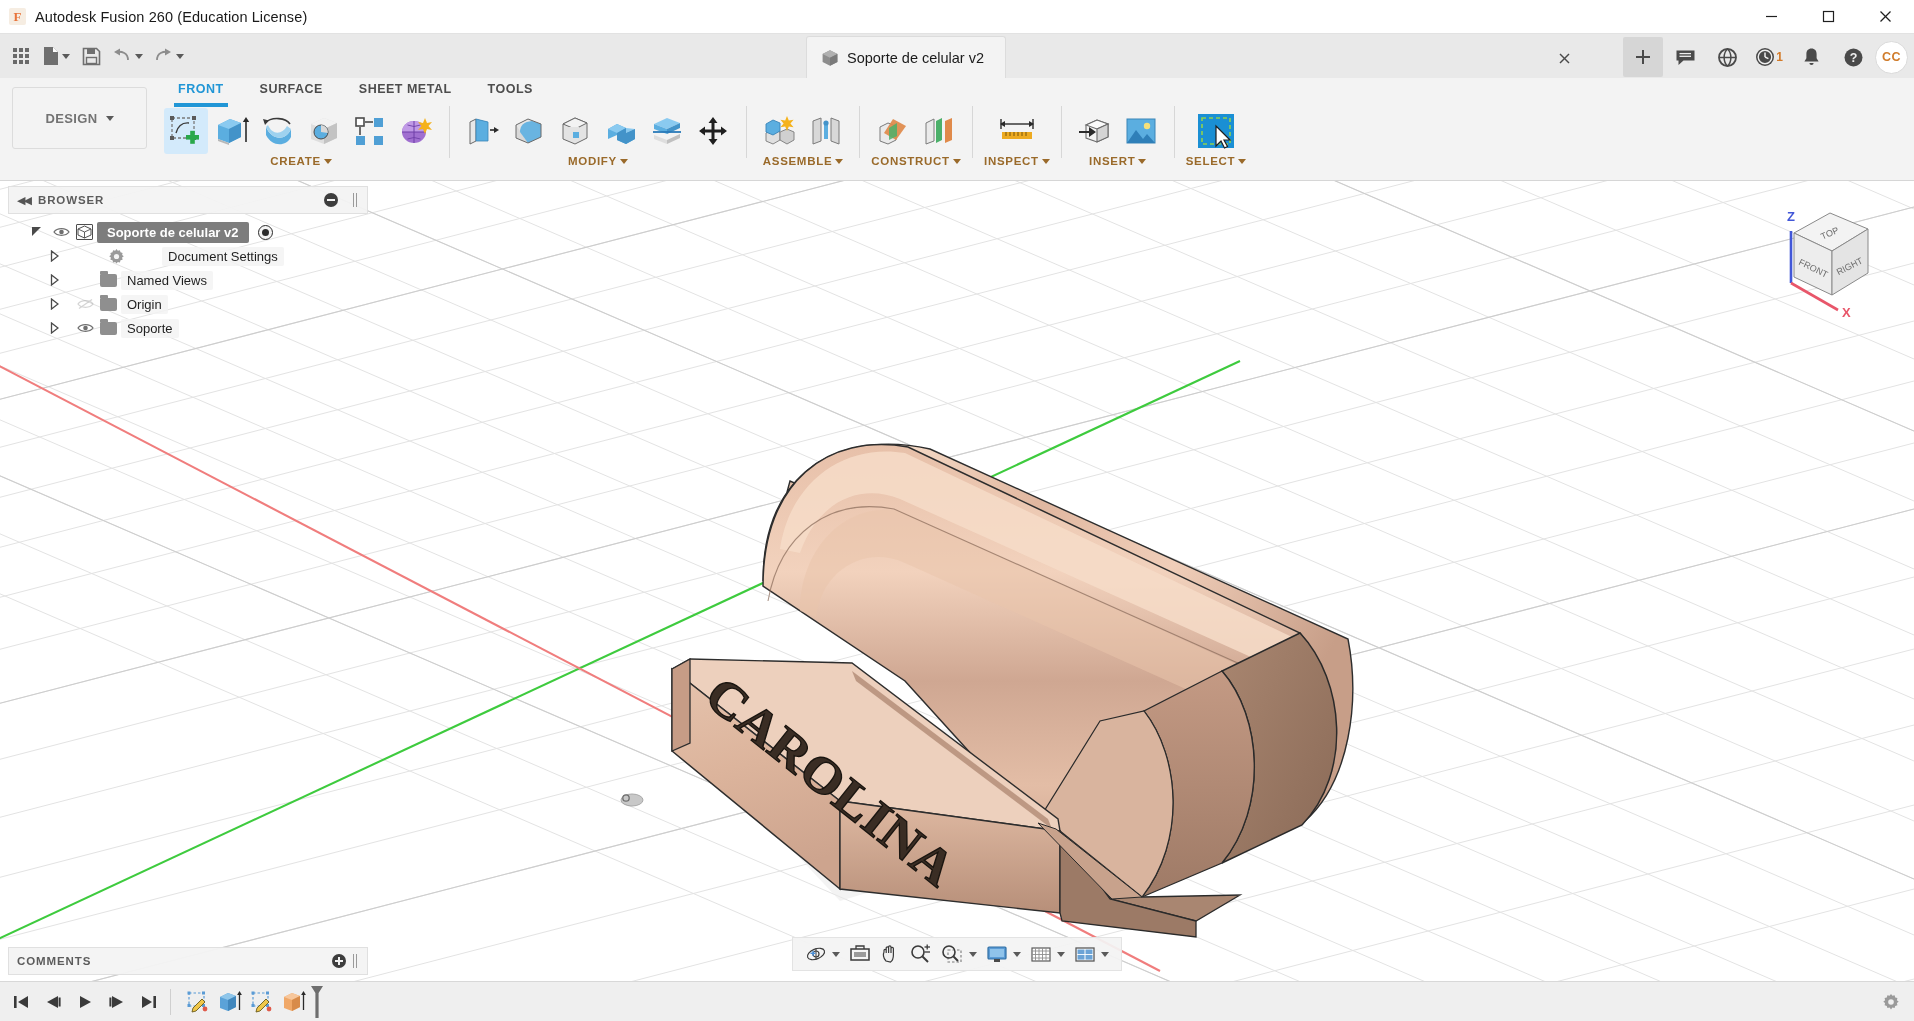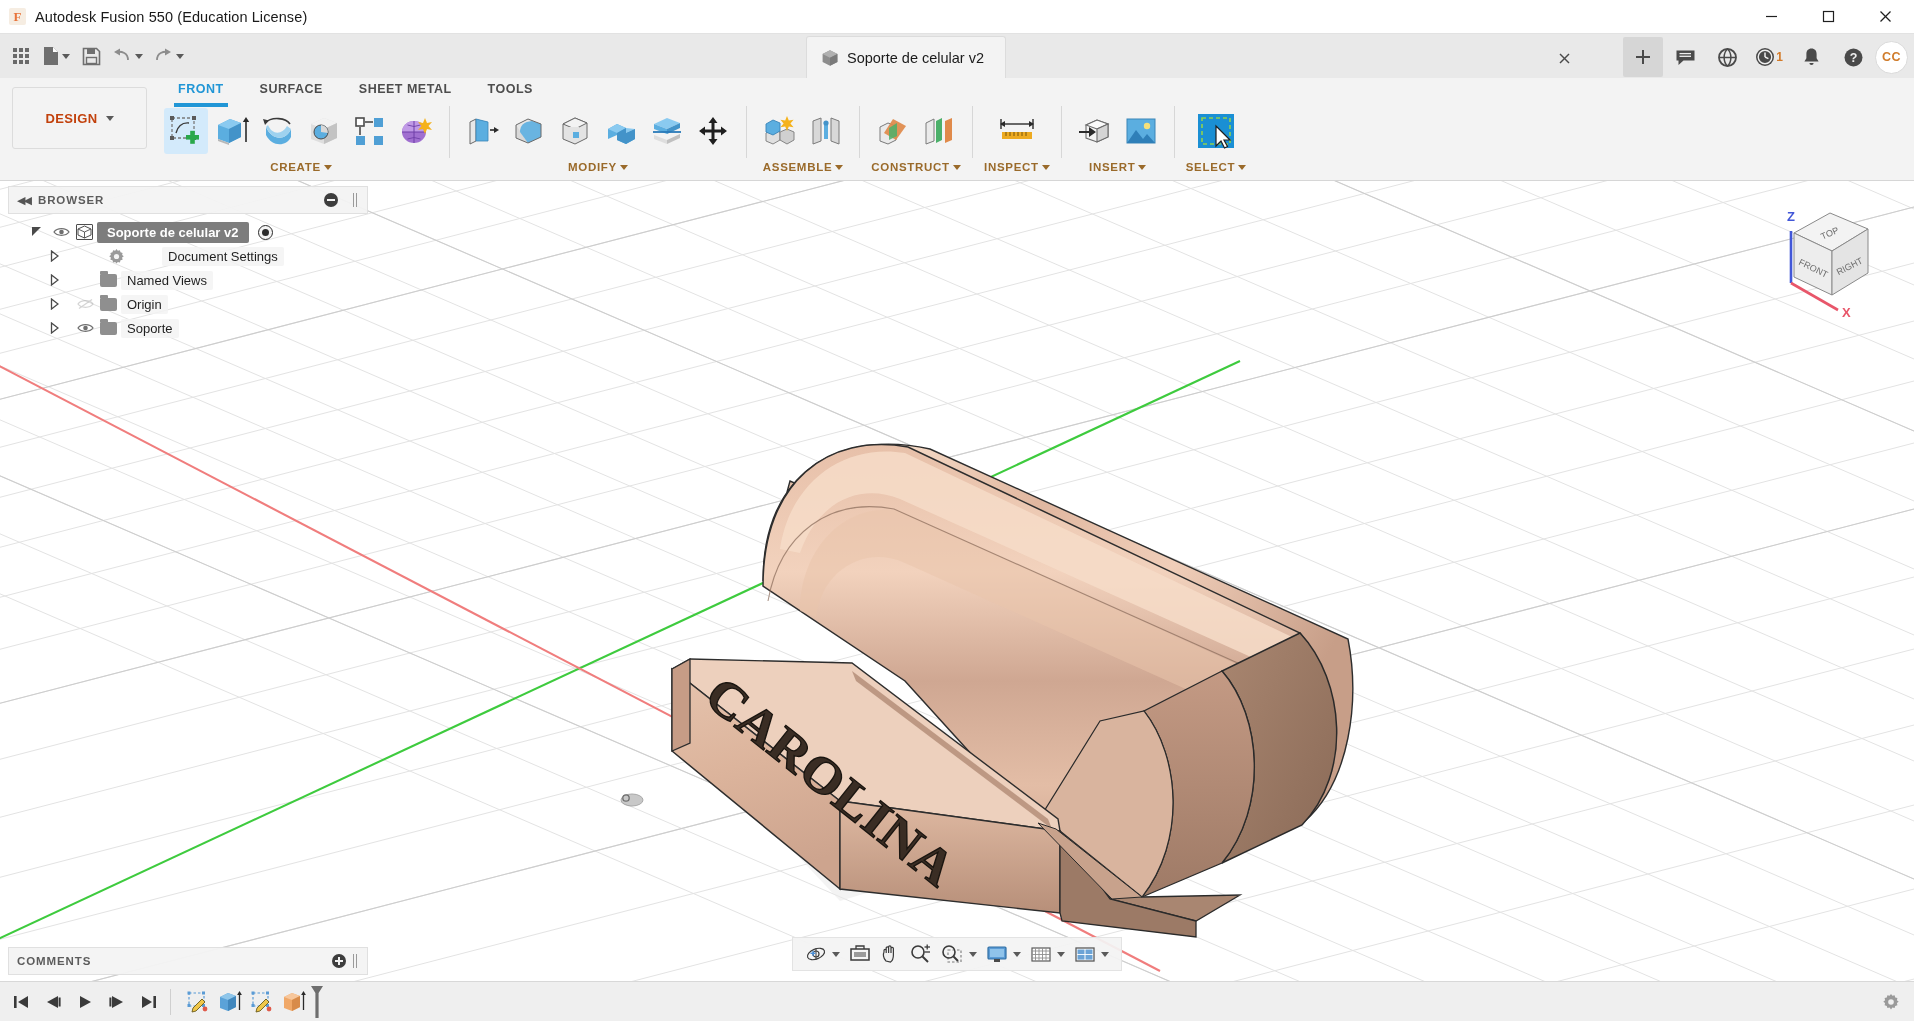--- a/index.html
+++ b/index.html
@@ -76,21 +76,21 @@
   
   .ribbon {
     position:absolute; top:78px; left:0; width:1914px; height:103px;
     background:#f3f3f3; border-bottom:1px solid #d6d6d6;
   }
   .design-box {
     position:absolute; left:12px; top:9px; width:135px; height:62px;
     background:#f3f3f3; border:1px solid #dcdcdc; border-radius:3px;
     display:flex; align-items:center; justify-content:center; gap:5px;
   }
-  .design-label { font-size:13px; font-weight:700; color:#c2410c; letter-spacing:.4px; }
+  .design-label { font-size:13px; font-weight:700; color:#737373; letter-spacing:.4px; }
 
   .ribbon-tabs { position:absolute; left:160px; top:0; display:flex; height:26px; }
   .rtab {
     padding: 4px 18px 0 18px; font-size:12.5px; color:#4d4d4d; letter-spacing:.5px;
     font-weight:600; position:relative; height:26px;
   }
   .rtab.active { color:#2196d6; }
   .rtab.active::after {
     content:''; position:absolute; left:14px; right:14px; bottom:-3px; height:4px; background:#2196d6;
   }
@@ -99,21 +99,21 @@
   .rgroup { display:flex; flex-direction:column; align-items:center; padding:0 4px; position:relative; }
   .rgroup-icons { display:flex; align-items:center; gap:2px; height:50px; padding-top:4px; }
   .rbtn {
     width:44px; height:46px; display:flex; align-items:center; justify-content:center;
     border-radius:3px; position:relative;
   }
   .rbtn.wide { width:50px; }
   .rbtn.active-tool { background:#d3eafb; }
   .rgroup-label {
     font-size:11.5px; color:#9a6a2a; letter-spacing:.7px; font-weight:600;
-    display:flex; align-items:center; gap:3px; margin-top:7px;
+    display:flex; align-items:center; gap:3px; margin-top:1px;
   }
   .caret-o { width:0;height:0;border-left:4px solid transparent;border-right:4px solid transparent;
            border-top:5px solid #9a6a2a; }
   .rsep { width:1px; height:52px; background:#d7d7d7; margin:2px 7px 0 7px; }
 
   
   .canvas {
     position:absolute; top:181px; left:0; width:1914px; height:800px;
     background:#ffffff; overflow:hidden;
   }
@@ -217,21 +217,21 @@
 
   svg { display:block; }
 </style>
 </head>
 <body>
 
 <div id="app">
 
   <div class="titlebar">
     <div class="app-icon">F</div>
-    <div class="app-title">Autodesk Fusion 550 (Education License)</div>
+    <div class="app-title">Autodesk Fusion 260 (Education License)</div>
     <div class="win-controls">
       <div class="win-btn">
         <svg width="13" height="13" viewBox="0 0 13 13">
             <line x1="1" y1="6.5" x2="12" y2="6.5" stroke="#202020" stroke-width="1.2"></line>
           </svg>
       </div>
       <div class="win-btn">
         <svg width="13" height="13" viewBox="0 0 13 13">
             <rect x="1.5" y="1.5" width="10" height="10" fill="none" stroke="#202020" stroke-width="1.2"></rect>
           </svg>

